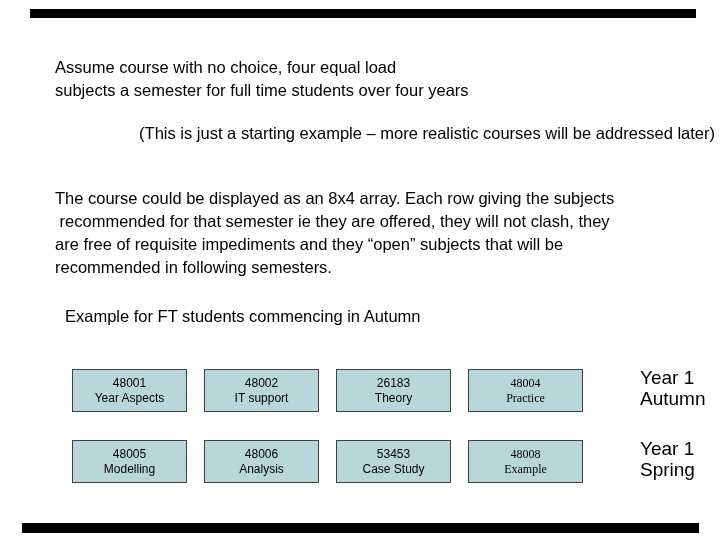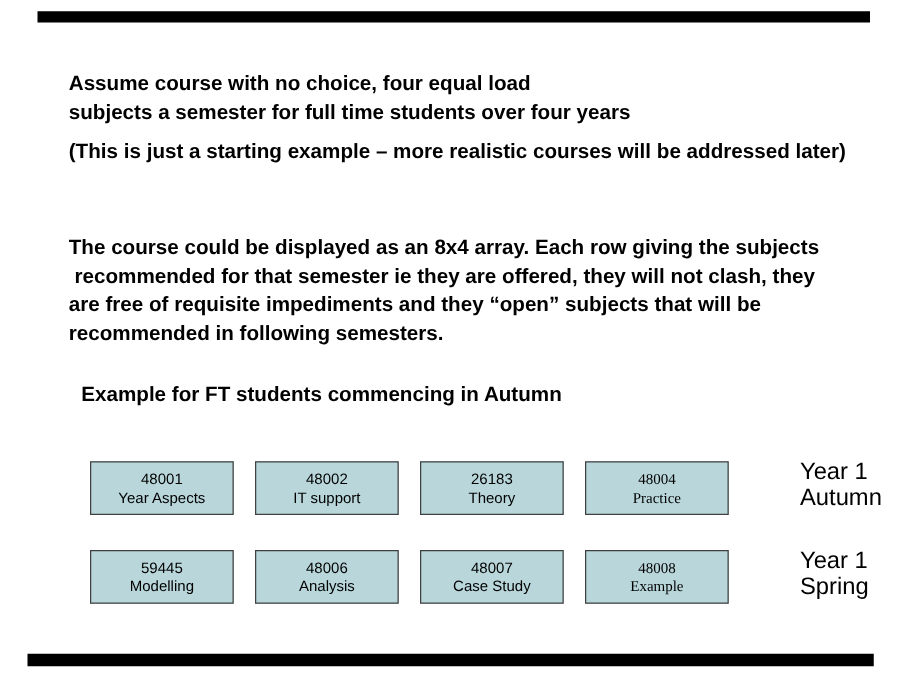--- a/index.html
+++ b/index.html
@@ -25,24 +25,23 @@
   }
   .bar.top{left:30px;top:9px;width:666px;height:9px;}
   .bar.bottom{left:22px;top:523px;width:677px;height:10px;}
   .para{
     position:absolute;
     left:55px;
     font-size:16.5px;
     line-height:23px;
     white-space:pre-wrap;
     width:660px;
-    font-weight:bold;
   }
   .para.intro{top:56px;}
-  .para.note{top:110px;}
+  .para.note{top:122px;text-align:right;}
   .para.description{top:187px;}
   .para.example{left:65px;top:305px;}
   .box{
     position:absolute;
     width:115px;height:43px;
     background:var(--box-fill);
     border:1px solid var(--box-border);
     display:flex;
     flex-direction:column;
     align-items:center;
@@ -95,29 +94,29 @@
 </div>
 <div class="box r0 c2">
   <span>26183</span>
   <span>Theory</span>
 </div>
 <div class="box r0 c3">
   <span>48004</span>
   <span>Practice</span>
 </div>
 <div class="box r1 c0">
-  <span>59445</span>
+  <span>48005</span>
   <span>Modelling</span>
 </div>
 <div class="box r1 c1">
   <span>48006</span>
   <span>Analysis</span>
 </div>
 <div class="box r1 c2">
-  <span>48007</span>
+  <span>53453</span>
   <span>Case Study</span>
 </div>
 <div class="box r1 c3">
   <span>48008</span>
   <span>Example</span>
 </div>
 
 <div class="year y0">
   <span>Year 1</span>
   <span>Autumn</span>

